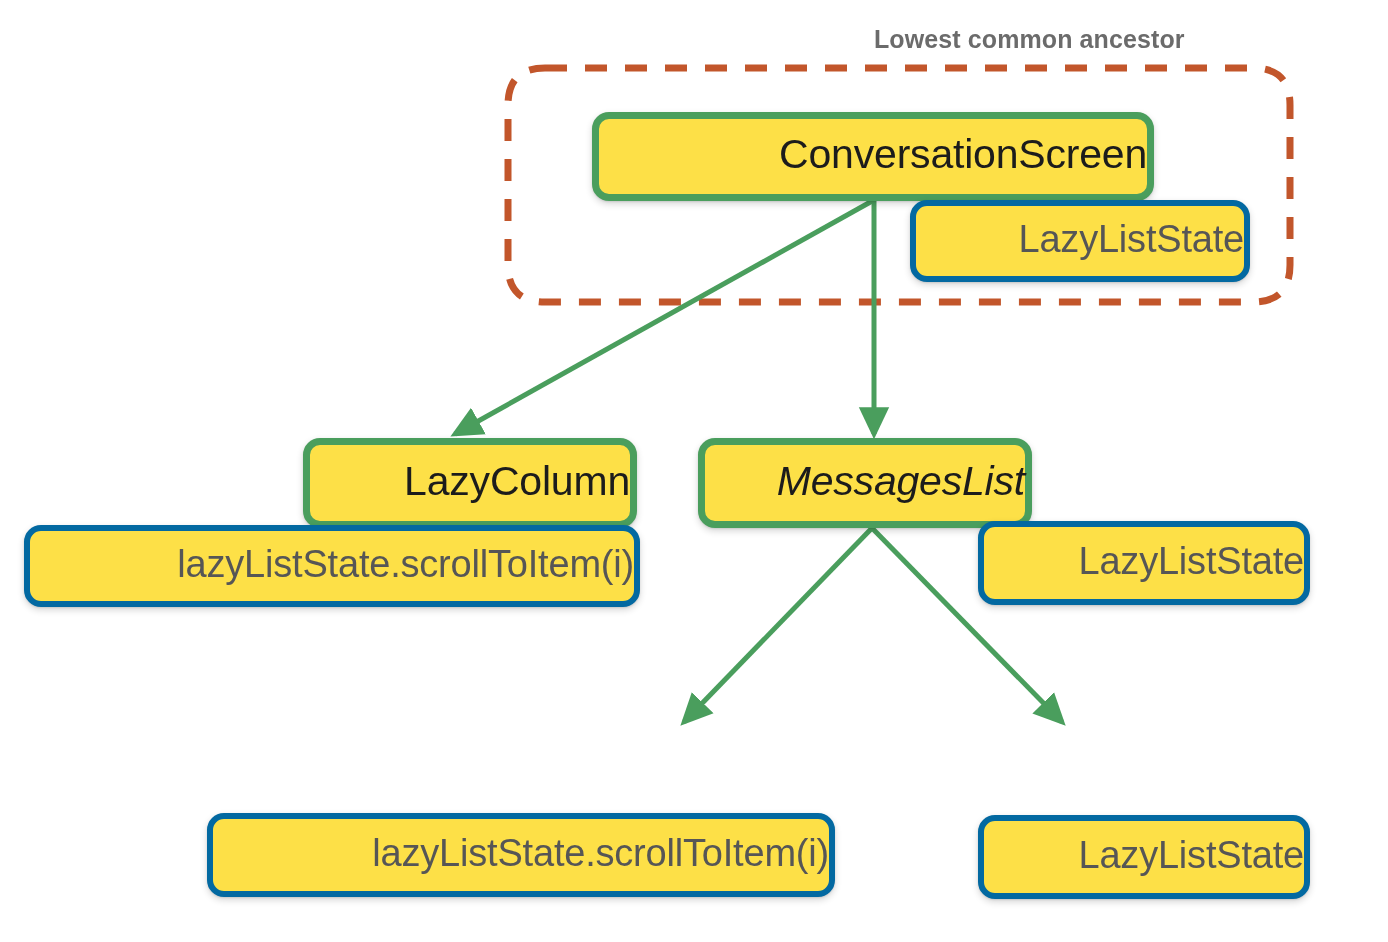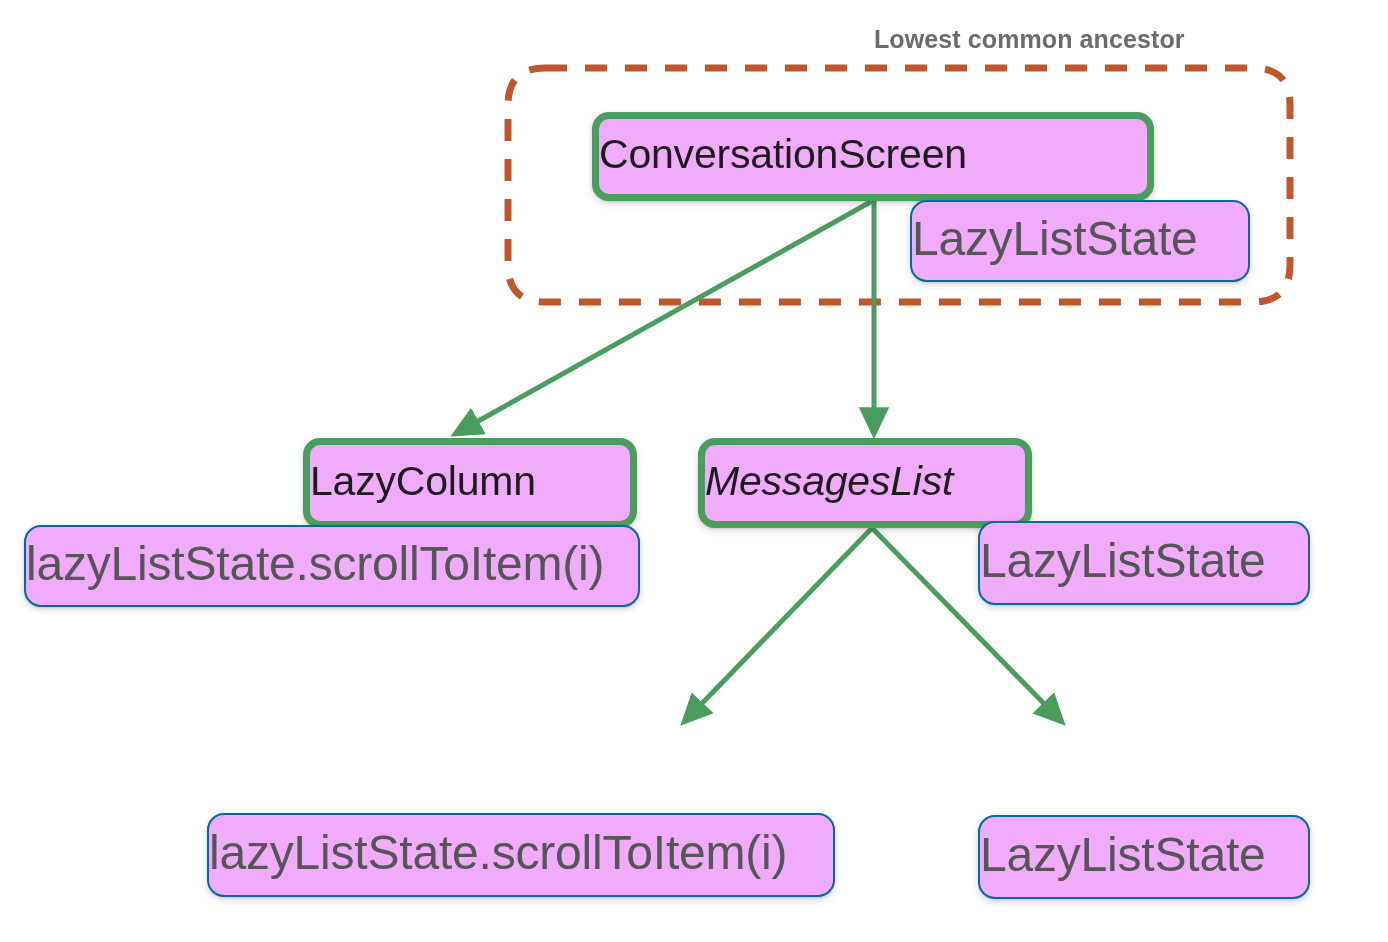--- a/index.html
+++ b/index.html
@@ -22,39 +22,39 @@
   svg.layer {
     position: absolute;
     top: 0;
     left: 0;
     width: 1388px;
     height: 942px;
   }
   .node-box {
     position: absolute;
     box-sizing: border-box;
-    background: #f0abfc;
+    background: #fde047;
     display: flex;
     align-items: center;
-    justify-content: flex-start;
+    justify-content: flex-end;
     text-align: center;
     box-shadow: 0 3px 7px rgba(0,0,0,0.16), 0 1px 2px rgba(0,0,0,0.10);
   }
   .node-green {
     border: 7px solid #4a9e5d;
     border-radius: 17px;
     color: #1c1c1c;
     font-size: 41px;
     letter-spacing: -0.2px;
   }
   .node-yellow {
-    border: 2px solid #0369a1;
+    border: 6px solid #0369a1;
     border-radius: 17px;
     color: #565656;
-    font-size: 48px;
+    font-size: 38px;
     letter-spacing: -0.2px;
   }
   .node-inner {
     white-space: nowrap;
     line-height: 1;
     padding-bottom: 4px;
   }
   .lca-label {
     position: absolute;
     color: #6b6b6b;

